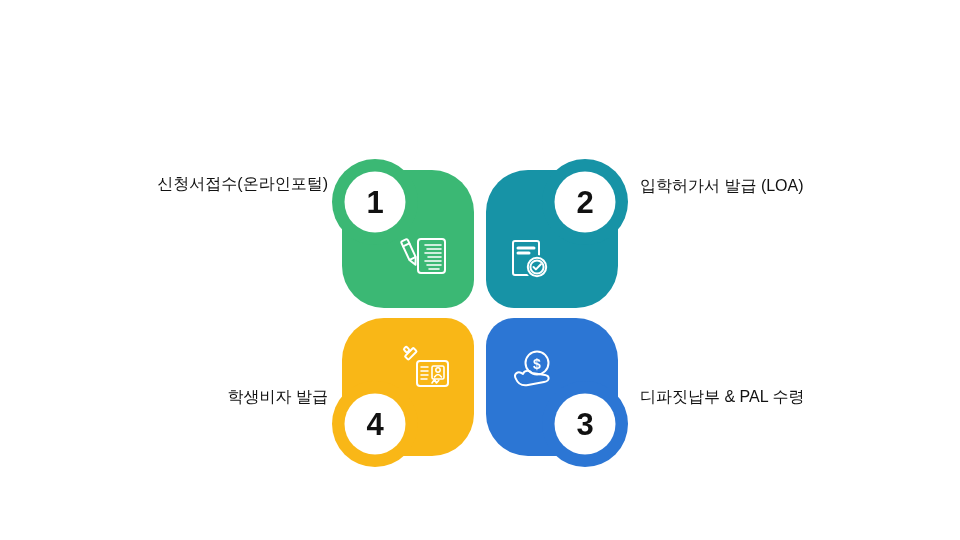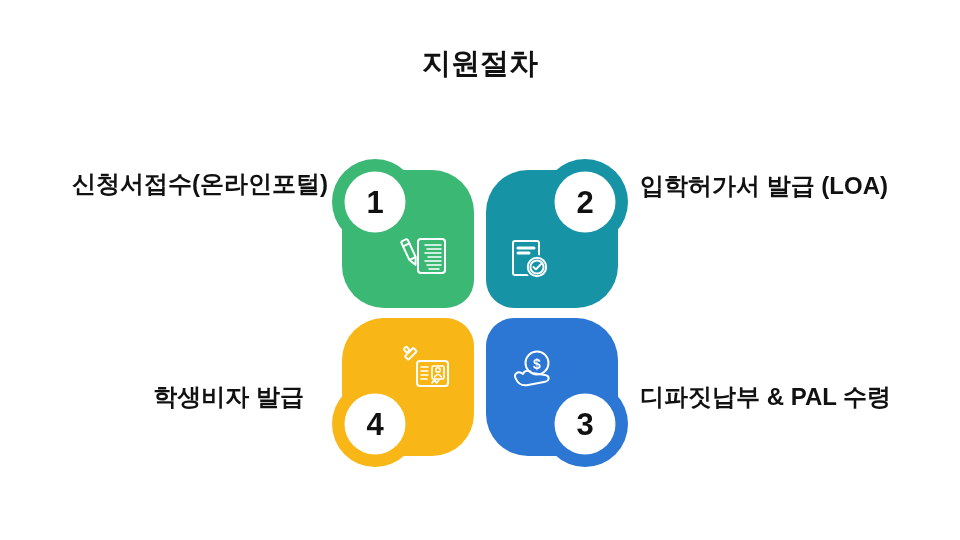--- a/index.html
+++ b/index.html
@@ -4,33 +4,32 @@
 <style>
   html,body{margin:0;padding:0;}
   body{
     width:960px;height:540px;background:#ffffff;overflow:hidden;position:relative;
     font-family:"Liberation Sans","DejaVu Sans",sans-serif;color:#111;
   }
   .header{position:absolute;top:44px;left:0;width:960px;text-align:center;}
   .title{font-size:29px;font-weight:800;letter-spacing:0px;}
   .subtitle{font-size:19px;font-weight:700;margin-top:9px;}
   .flower{position:absolute;left:330px;top:150px;width:300px;height:320px;}
-  .step-label{position:absolute;font-size:24px;font-weight:700;line-height:30px;white-space:nowrap;}
+  .step-label{position:absolute;font-size:16px;font-weight:400;line-height:30px;white-space:nowrap;}
   .lbl-1{top:169px;right:632px;text-align:right;}
   .lbl-2{top:171px;left:640px;text-align:center;}
   .lbl-3{top:382px;left:640px;text-align:center;}
-  .lbl-4{top:382px;right:656px;text-align:right;}
+  .lbl-4{top:382px;right:632px;text-align:right;}
   .num{font-size:31px;font-weight:700;fill:#111;}
   .icon-stroke{fill:none;stroke:#ffffff;stroke-width:2;stroke-linecap:round;stroke-linejoin:round;}
 </style>
 </head>
 <body>
 
 <div class="header">
-  <div class="title">지원절차</div>
 </div>
 
 <div class="step-label lbl-1">신청서접수(온라인포털)</div>
 <div class="step-label lbl-2">입학허가서 발급 (LOA)</div>
 <div class="step-label lbl-3">디파짓납부 &amp; PAL 수령</div>
 <div class="step-label lbl-4">학생비자 발급</div>
 
 <svg class="flower" viewBox="0 0 300 320">
 
   <path d="M 54 20 H 102 A 42 42 0 0 1 144 62 V 130 A 28 28 0 0 1 116 158 H 54 A 42 42 0 0 1 12 116 V 62 A 42 42 0 0 1 54 20 Z" fill="#3bb874"></path>

